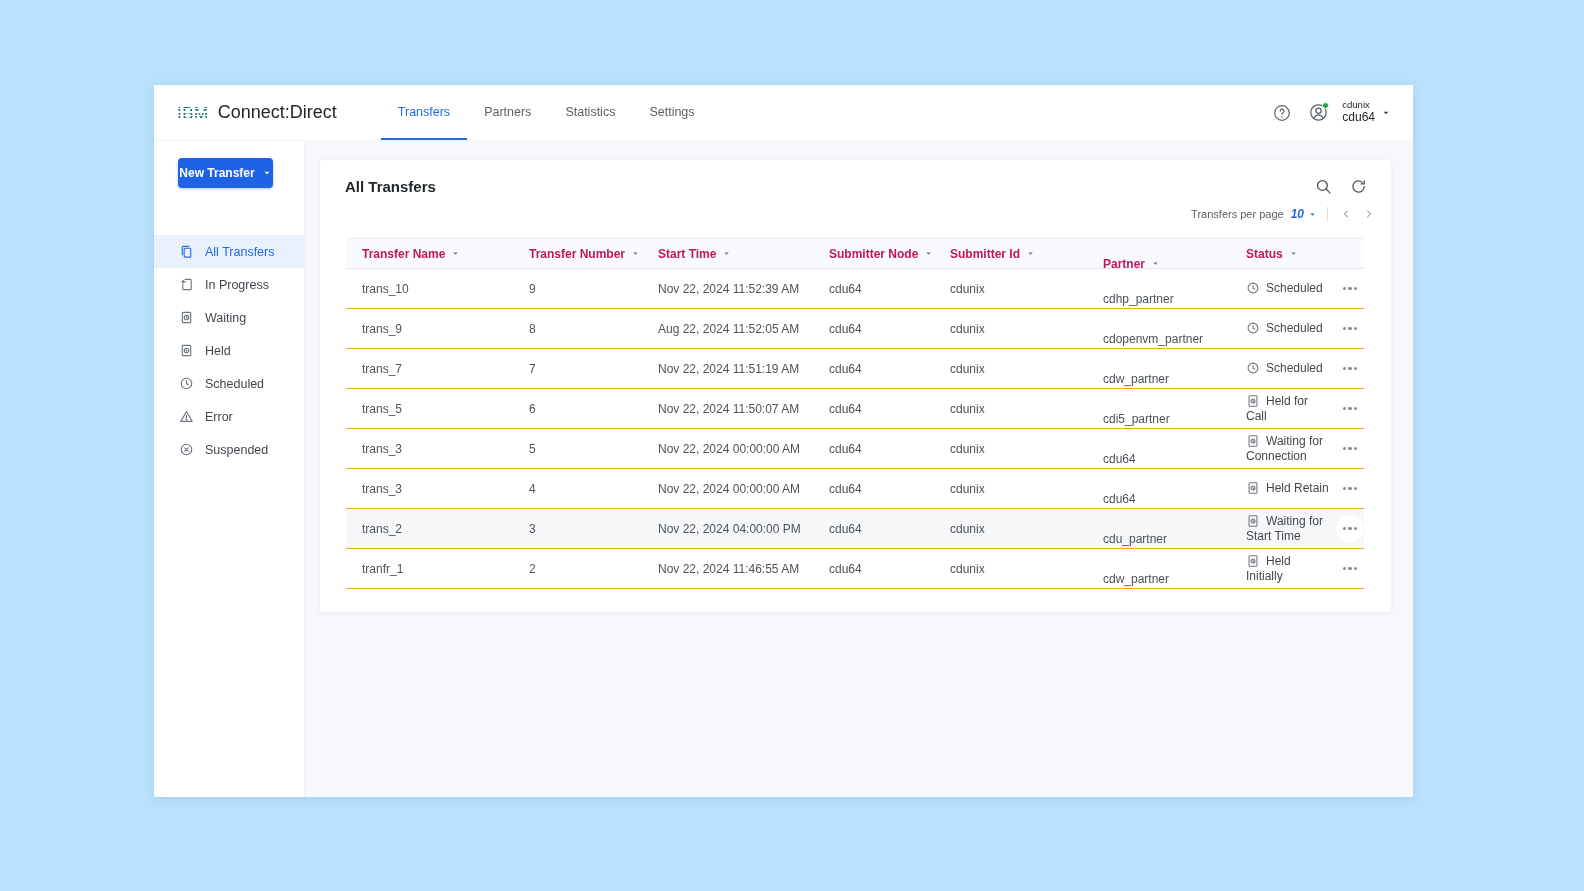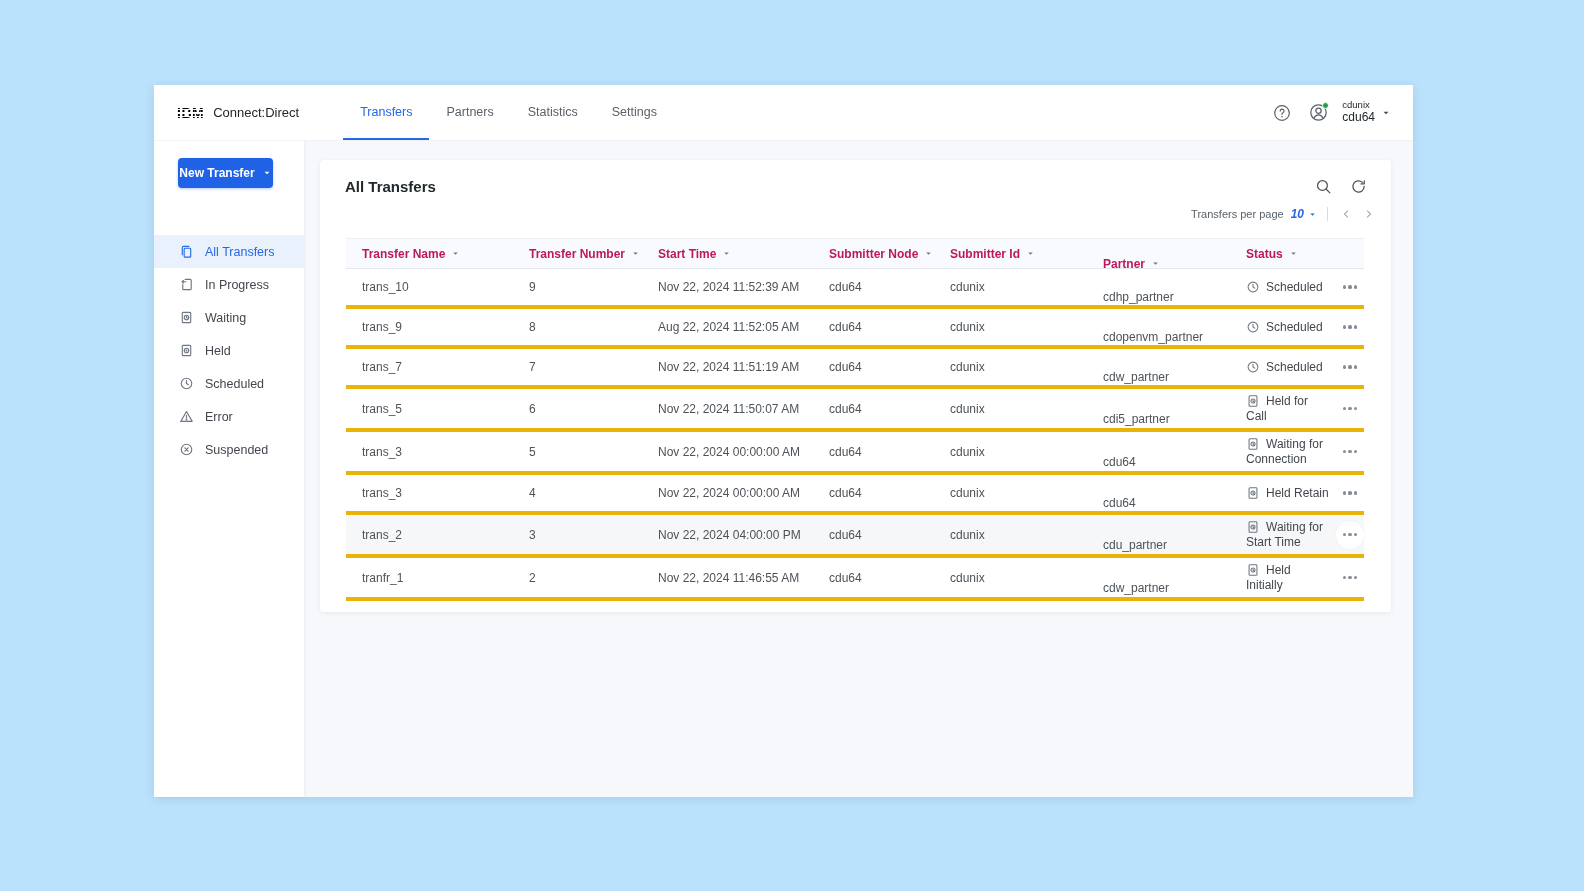--- a/index.html
+++ b/index.html
@@ -19,28 +19,28 @@
   }
 
   
   .topbar {
     position:absolute; left:0; top:0; right:0; height:56px;
     display:flex; align-items:stretch; background:#fff;
     border-bottom:1px solid #f1f3f6; z-index:3;
   }
   .brand { display:flex; align-items:center; gap:9px; padding-left:23px; }
   .ibm-logo {
-    position:relative; font-weight:700; font-size:14px; letter-spacing:.5px;
-    color:#000000; line-height:1; padding-top:1px;
+    position:relative; font-weight:400; font-size:17px; letter-spacing:.5px;
+    color:#0f766e; line-height:1; padding-top:1px;
   }
   .ibm-logo::after {
     content:""; position:absolute; left:-1px; right:-1px; top:2px; bottom:-1px;
     background:repeating-linear-gradient(to bottom, transparent 0 1.9px, #fff 1.9px 3.4px);
   }
-  .product-name { font-size:13px; color:#21272a; }
+  .product-name { font-size:18px; color:#21272a; }
   .nav-tabs { display:flex; margin-left:44px; }
   .nav-tab {
     display:flex; align-items:center; padding:0 17px; cursor:pointer;
     color:#5a6168; font-size:12.5px; border-bottom:2px solid transparent;
   }
   .nav-tab.active { color:#2668e4; border-bottom-color:#2668e4; }
   .topbar-right { margin-left:auto; display:flex; align-items:center; gap:14px; padding-right:22px; }
   .icon-btn { background:none; border:none; cursor:pointer; color:#5a6168; padding:4px; }
   .avatar-wrap { position:relative; color:#5a6168; }
   .presence-dot {
@@ -95,21 +95,21 @@
   .pager-btn { background:none; border:none; color:#8d939b; cursor:pointer; padding:2px; }
 
   
   .table { position:absolute; left:26px; right:27px; top:78px; }
   .thead {
     display:flex; align-items:center; height:31px; background:#f8fafd;
     border-top:1px solid #eceff3; border-bottom:1px solid #e4e8ed;
   }
   .th { display:flex; align-items:center; gap:6px; font-weight:700; color:#be185d; font-size:12px; cursor:pointer; }
   .th .sort-caret { color:#6f7680; }
-  .tr { display:flex; align-items:center; min-height:40px; border-bottom:4px solid #eab308; }
+  .tr { display:flex; align-items:center; min-height:40px; border-bottom:1px solid #eab308; }
   .tr.hl { background:#f6f7f9; }
   .c0 { width:183px; padding-left:16px; }
   .c1 { width:129px; }
   .c2 { width:171px; }
   .c3 { width:121px; }
   .c4 { width:153px; }
   .c5 { width:143px;margin-top:20px; }
   .c6 { width:84px; }
   .c7 { width:34px; display:flex; justify-content:flex-end; align-items:center; }
   .td { color:#4d5358; }

